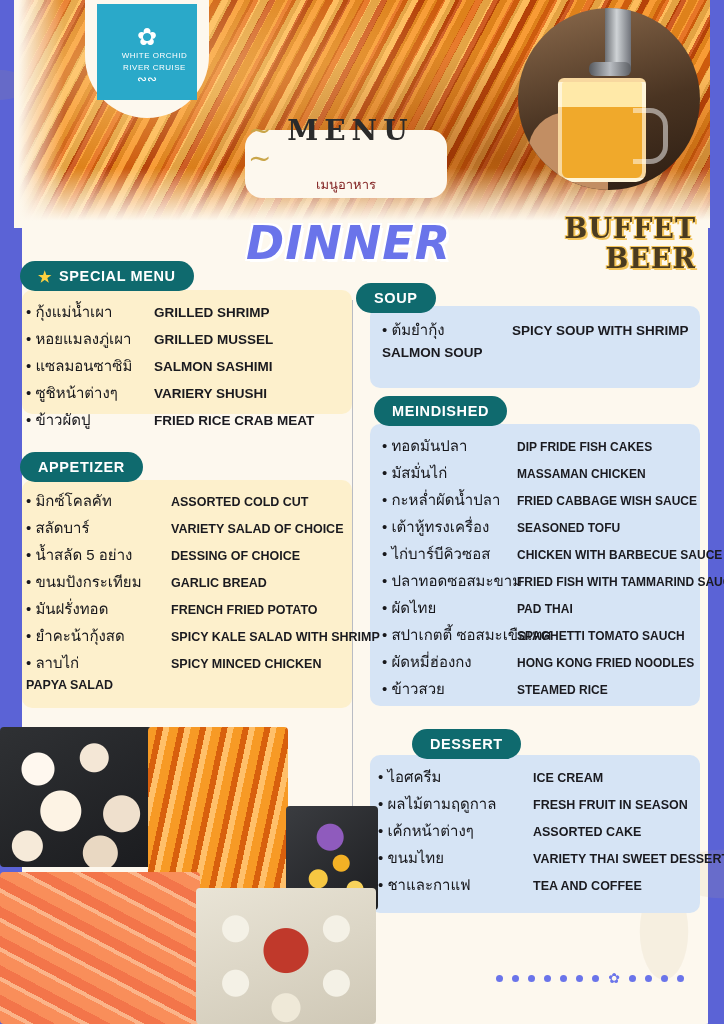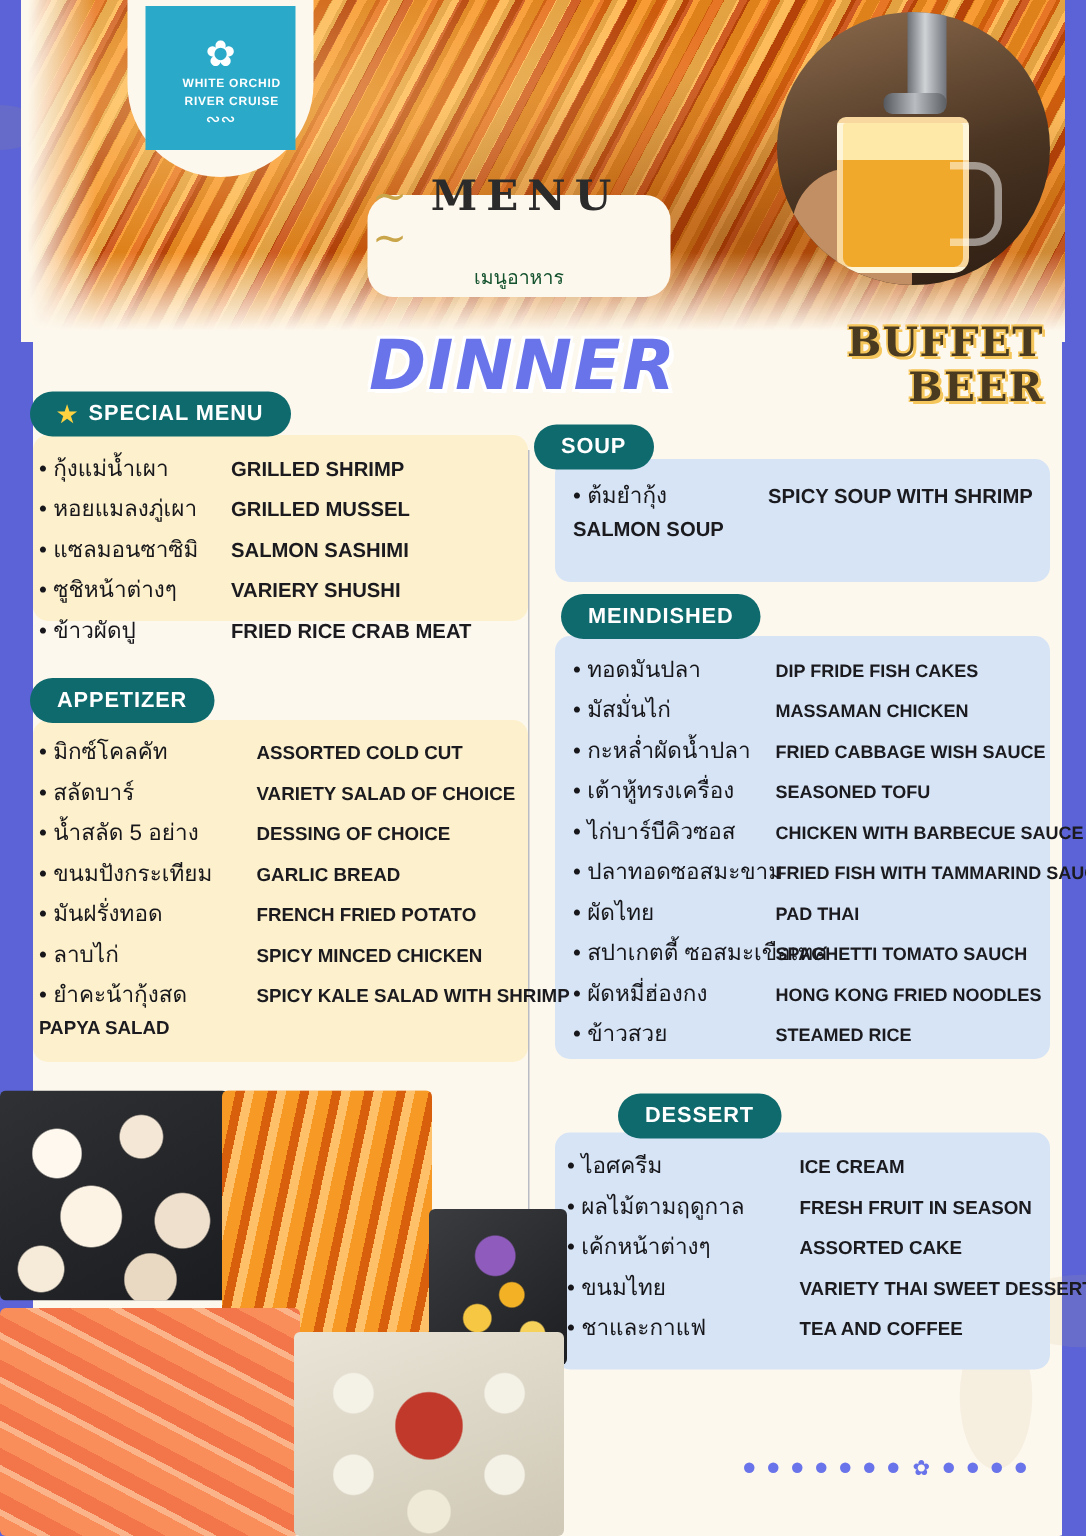--- a/index.html
+++ b/index.html
@@ -80,21 +80,21 @@
   .logo-inner {
     width: 100px; height: 96px;
     background: #2aa9c9;
     display: flex; flex-direction: column;
     align-items: center; justify-content: center;
     gap: 2px;
     padding-top: 4px;
   }
   .logo-flower { font-size: 24px; color: #fff; line-height: 1; }
   .logo-txt {
-    color: #fff; font-size: 8px; font-weight: bold;
+    color: #fff; font-size: 8px; font-weight: normal;
     letter-spacing: .5px; text-align: center; line-height: 10px; margin-left: 15px;
   }
   .logo-wave { color: #fff; font-size: 12px; line-height: 8px; }
 
   
   .beer-circle {
     position: absolute; right: 24px; top: 8px;
     width: 182px; height: 182px; border-radius: 50%;
     overflow: hidden; z-index: 5;
     background: linear-gradient(165deg, #8c6b4d, #4a3422 55%, #2c1d12);
@@ -145,21 +145,21 @@
     display: flex; flex-direction: column;
     align-items: center; justify-content: flex-end;
     box-shadow: 0 0 0 3px #fdf8ee;
   }
   .menu-word {
     font-family: "DejaVu Serif", serif;
     font-size: 28px; font-weight: bold; letter-spacing: 6px;
     color: #2b2b2b; line-height: 28px;
   }
   .menu-word .dash { color:#caa64a; font-weight: normal; letter-spacing:0; }
-  .menu-thai { font-size: 13px; color: #14532d; margin-top: 1px; }
+  .menu-thai { font-size: 13px; color: #7f1d1d; margin-top: 1px; }
 
   
   .dinner {
     position: absolute; left: 246px; top: 216px; z-index: 6;
     font-family: "DejaVu Sans", sans-serif;
     font-size: 46px; font-weight: bold; font-style: italic;
     color: #6a74ea; letter-spacing: 1px;
     text-shadow: 3px 3px 0 #ffffff, -2px -2px 0 #fff, 2px -2px 0 #fff, -2px 2px 0 #fff;
   }
 
@@ -374,26 +374,26 @@
       </div>
     <div class="row">
         <span class="thai">ขนมปังกระเทียม</span>
         <span class="eng">GARLIC BREAD</span>
       </div>
     <div class="row">
         <span class="thai">มันฝรั่งทอด</span>
         <span class="eng">FRENCH FRIED POTATO</span>
       </div>
     <div class="row">
+        <span class="thai">ยำคะน้ากุ้งสด</span>
+        <span class="eng">SPICY KALE SALAD WITH SHRIMP</span>
+      </div>
+    <div class="row">
         <span class="thai">ลาบไก่</span>
         <span class="eng">SPICY MINCED CHICKEN</span>
-      </div>
-    <div class="row">
-        <span class="thai">ยำคะน้ากุ้งสด</span>
-        <span class="eng">SPICY KALE SALAD WITH SHRIMP</span>
       </div>
     <div class="row">
         <span class="eng">PAPYA SALAD</span>
       </div>
   </div>
 
   <div class="panel panel-blue" style="left:370px; top:306px; width:330px; height:82px;"></div>
   <div class="hdr" style="left:356px; top:283px;">
     <span>SOUP</span>
   </div>

